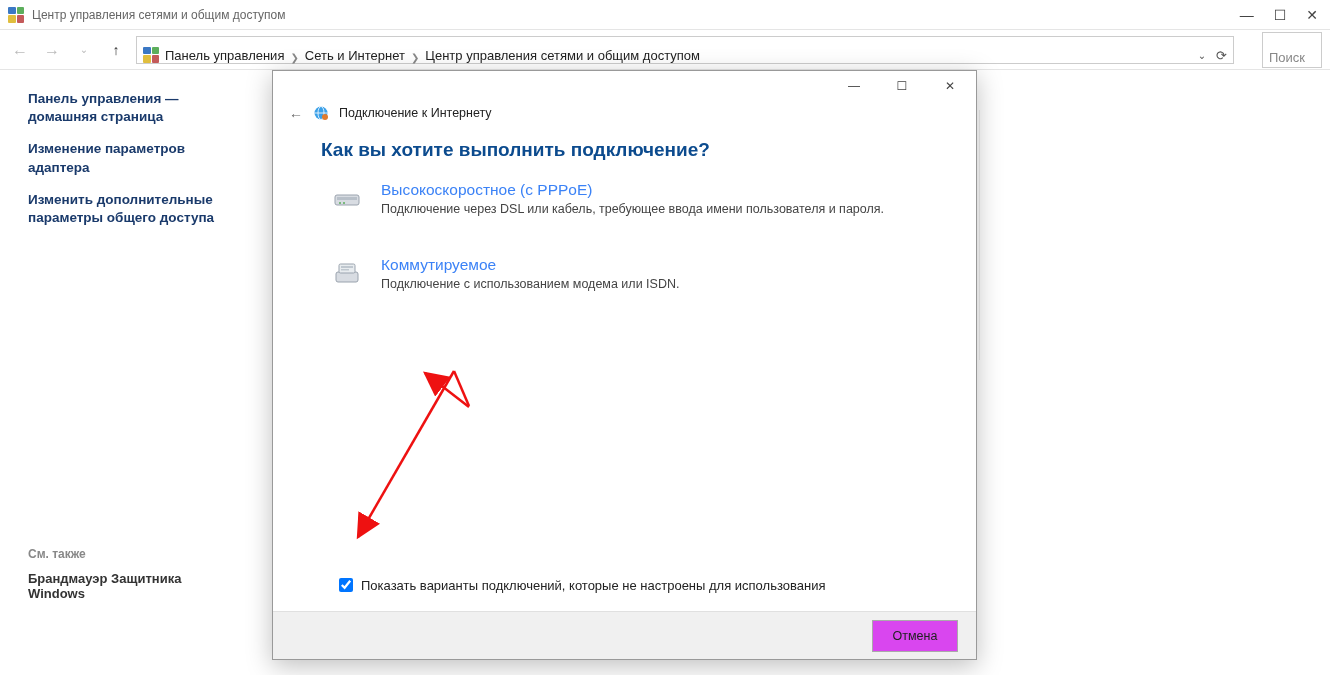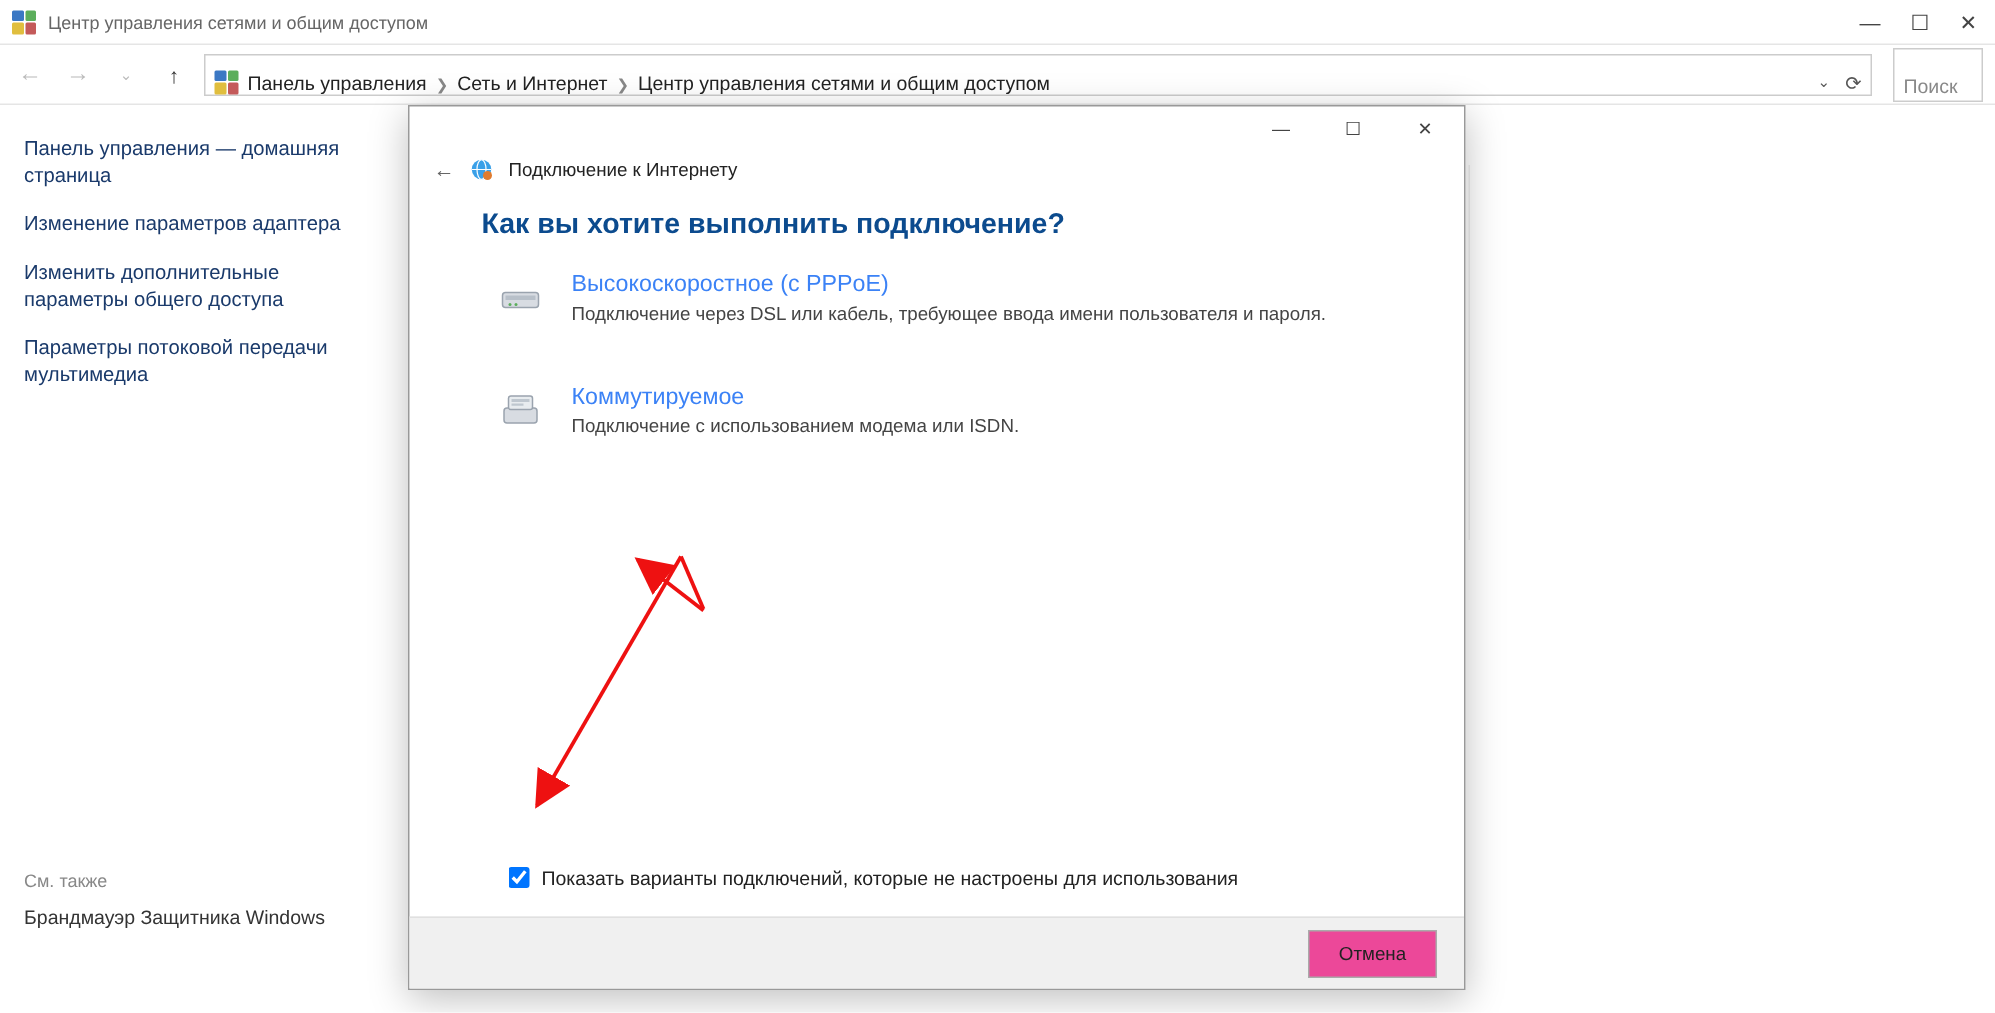--- a/index.html
+++ b/index.html
@@ -11,23 +11,23 @@
   .win-controls span { font-size: 14px; cursor: default; }
   .navbar { height: 40px; display: flex; align-items: center; padding: 0 8px; border-bottom: 1px solid #e5e5e5; gap: 8px; }
   .nav-arrow { width: 24px; height: 24px; display: flex; align-items: center; justify-content: center; color: #888; }
   .nav-arrow.disabled { color: #bbb; }
   .nav-up { font-size: 14px; color: #333; }
   .addressbar { flex: 1; height: 28px; border: 1px solid #ccc; display: flex; align-items: flex-end; padding: 0 6px; font-size: 13px; background: #fff; }
   .addressbar .icon { width: 16px; height: 16px; margin-right: 6px; }
   .crumb { color: #222; white-space: nowrap; }
   .crumb-sep { color: #888; margin: 0 6px; font-size: 10px; }
   .addr-controls { margin-left: auto; display: flex; gap: 10px; align-items: center; color: #555; }
-  .searchbox { width: 60px; height: 28px; border: 1px solid #ccc; margin-left: 6px; padding: 17px 6px; font-size: 13px; color: #888; overflow: hidden; }
+  .searchbox { width: 60px; height: 28px; border: 1px solid #ccc; margin-left: 20px; padding: 17px 6px; font-size: 13px; color: #888; overflow: hidden; }
   .content { display: flex; height: calc(100% - 70px); }
-  .sidebar { width: 260px; padding: 20px 16px; font-size: 13.5px; }
+  .sidebar { width: 260px; padding: 20px 28px; font-size: 13.5px; font-weight: bold; }
   .sidebar .link { color: #1a3a6b; margin-bottom: 14px; cursor: pointer; line-height: 1.35; }
   .sidebar .secondary { margin-top: 320px; }
   .sidebar .sec-title { color: #888; font-size: 12px; margin-bottom: 10px; }
   .sidebar .sec-link { color: #333; font-size: 13px; }
   .maincontent { flex: 1; position: relative; }
   .right-rule { position: absolute; right: 350px; top: 40px; width: 1px; height: 250px; background: #eee; }
 
   .dialog { position: absolute; top: 70px; left: 272px; width: 705px; height: 590px; background: #fff; border: 1px solid #999; box-shadow: 0 6px 24px rgba(0,0,0,.25); z-index: 5; }
   .dlg-titlebar { height: 30px; display: flex; justify-content: flex-end; align-items: center; padding: 0 6px; gap: 8px; }
   .dlg-ctrl { width: 40px; height: 26px; display: flex; align-items: center; justify-content: center; color: #444; font-size: 12px; }
@@ -38,21 +38,21 @@
   .dlg-body { padding: 0 48px; }
   .dlg-heading { color: #0c4b8e; font-size: 19px; font-weight: 700; margin-bottom: 12px; }
   .option { display: flex; gap: 18px; padding: 8px 10px; margin-bottom: 22px; cursor: pointer; }
   .option-icon { width: 32px; height: 32px; flex-shrink: 0; }
   .option-text .opt-title { color: #3b82f6; font-size: 15.5px; margin-bottom: 2px; }
   .option-text .opt-desc { color: #444; font-size: 12.5px; line-height: 1.35; text-align: center; }
   .dlg-checkbox-row { position: absolute; bottom: 66px; left: 66px; display: flex; align-items: flex-start; gap: 8px; }
   .dlg-checkbox-row input { width: 14px; height: 14px; }
   .dlg-checkbox-row label { font-size: 13px; color: #222; }
   .dlg-footer { position: absolute; bottom: 0; left: 0; right: 0; height: 48px; background: #f0f0f0; border-top: 1px solid #e0e0e0; display: flex; align-items: center; justify-content: flex-end; padding: 0 18px; }
-  .dlg-btn { min-width: 86px; height: 32px; border: 1px solid #aaa; background: #ec4899; font-size: 12.5px; color: #222; cursor: pointer; }
+  .dlg-btn { min-width: 86px; height: 32px; border: 1px solid #aaa; background: #d946ef; font-size: 12.5px; color: #222; cursor: pointer; }
 
   .annot-arrows { position: absolute; pointer-events: none; z-index: 6; }
 
   .cp-ico { display: grid; grid-template-columns: 1fr 1fr; grid-template-rows: 1fr 1fr; gap: 1px; }
   .cp-ico div { border-radius: 1px; }
   .cp-ico .a{background:#3b78c4}.cp-ico .b{background:#5cae5c}.cp-ico .c{background:#e0be3e}.cp-ico .d{background:#c45a5a}
 </style>
 </head>
 <body>
 
@@ -94,21 +94,20 @@
     </div>
   </div>
   <div class="searchbox">Поиск</div>
 </div>
 
 <div class="content">
   <div class="sidebar">
     <div class="link">Панель управления — домашняя страница</div>
     <div class="link">Изменение параметров адаптера</div>
     <div class="link">Изменить дополнительные параметры общего доступа</div>
-    <div class="link">Параметры потоковой передачи мультимедиа</div>
     <div class="secondary">
       <div class="sec-title">См. также</div>
       <div class="sec-link">Брандмауэр Защитника Windows</div>
     </div>
   </div>
   <div class="maincontent">
     <div class="right-rule"></div>
   </div>
 </div>
 

